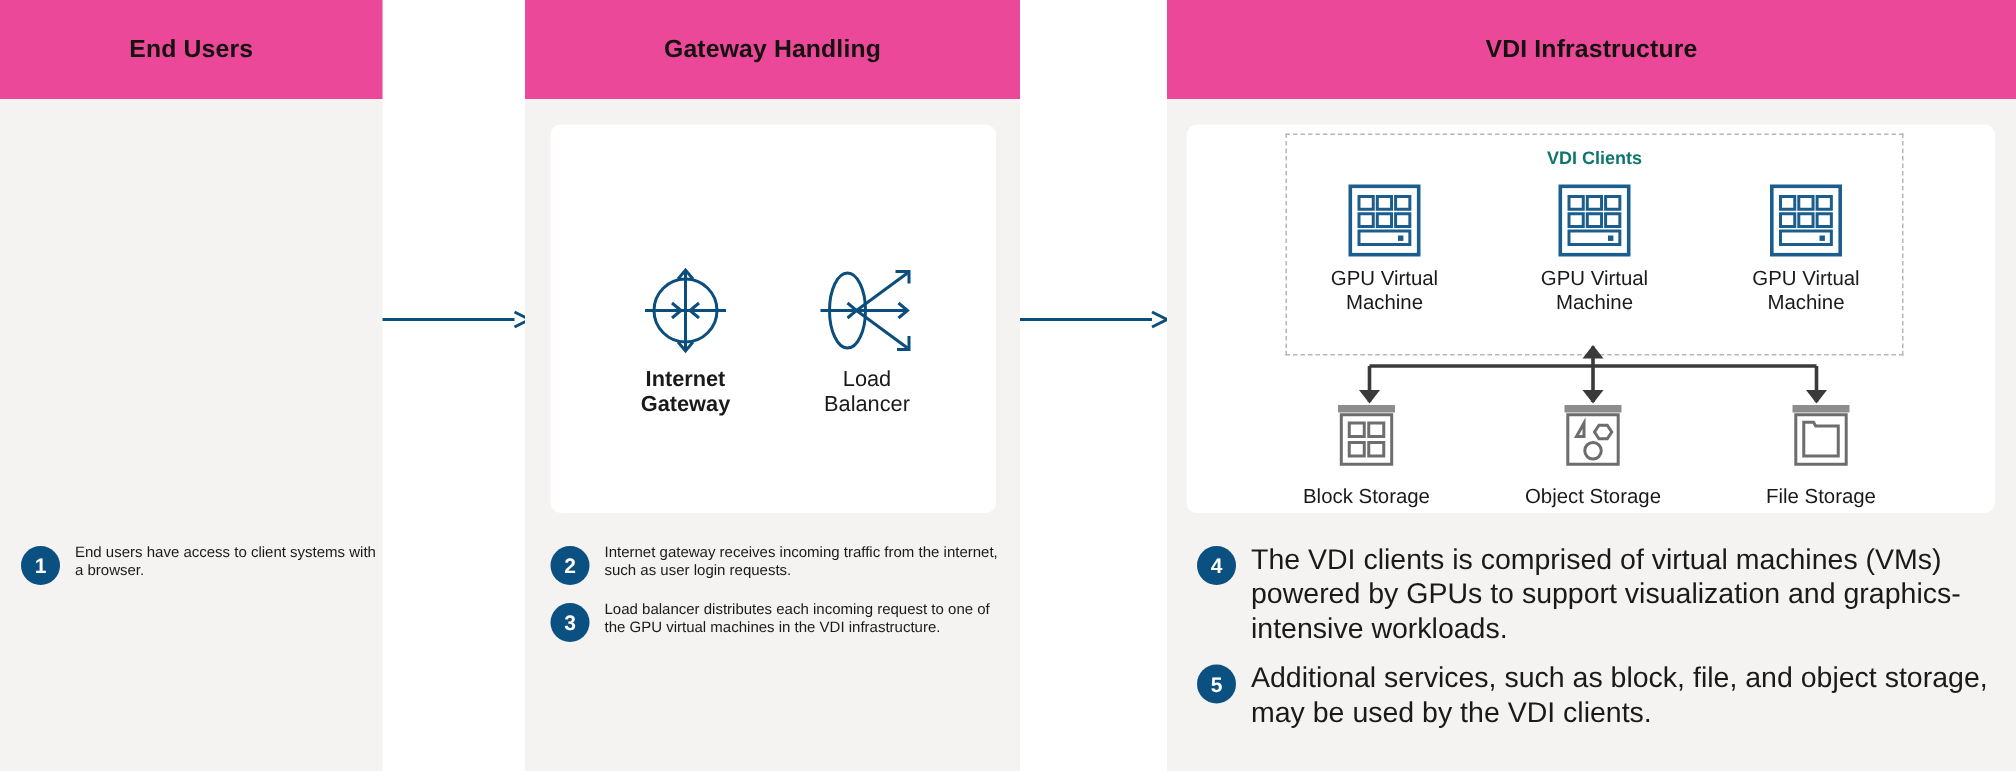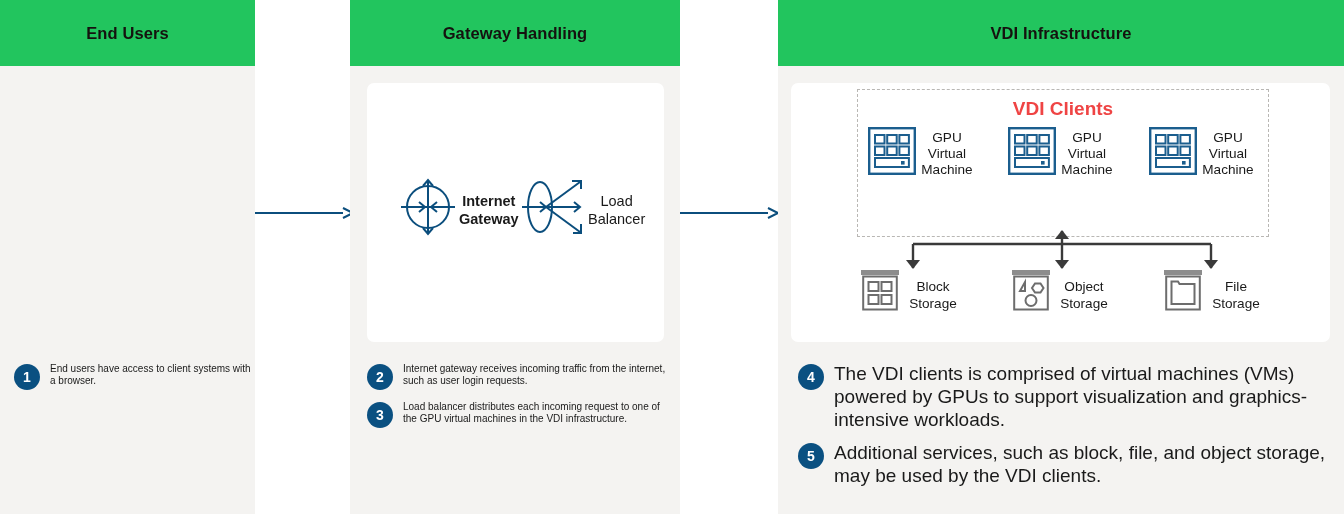--- a/index.html
+++ b/index.html
@@ -13,58 +13,58 @@
   .stage{position:absolute;inset:0;}
 
   
   .col{position:absolute;top:0;bottom:0;background:#f4f3f1;}
   .col.c1{left:0;width:255px;}
   .col.c2{left:350px;width:330px;}
   .col.c3{left:778px;width:566px;}
 
   .colhead{
     position:absolute;left:0;right:0;top:0;height:66px;
-    background:#22c55e;
+    background:#ec4899;
     display:flex;align-items:center;justify-content:center;
   }
   .colhead span{
     font-size:16.5px;font-weight:bold;color:#15120f;letter-spacing:.1px;
   }
 
   
   .card{
     position:absolute;background:#ffffff;border-radius:7px;
   }
   .card.k1{left:14px;top:83px;width:227px;height:259px;}
   .card.k2{left:367px;top:83px;width:297px;height:259px;}
   .card.k3{left:791px;top:83px;width:539px;height:259px;}
 
   
-  .node{position:absolute;display:flex;flex-direction:row;align-items:center;}
+  .node{position:absolute;display:flex;flex-direction:column;align-items:center;}
   .node .nlabel{
     margin-top:7px;font-size:14.5px;color:#1a1a1a;line-height:1.18;
     text-align:center;white-space:pre-line;
   }
   .node.small .nlabel{font-size:13.6px;}
 
   
   .flowarrow{position:absolute;height:12px;}
   .flowarrow .shaft{
     position:absolute;left:0;top:5px;height:2px;background:#0b4e7d;
   }
   .flowarrow .headw{position:absolute;top:0;right:0;width:12px;height:12px;}
 
   
   .vdigroup{
     position:absolute;left:857px;top:89px;width:410px;height:146px;
     border:1.6px dashed #b9b7b4;background:transparent;
   }
   .vdigroup .gtitle{
     position:absolute;left:0;right:0;top:8px;text-align:center;
-    font-size:19px;font-weight:bold;color:#ef4444;
+    font-size:12px;font-weight:bold;color:#0f766e;
   }
 
   
   .connect{position:absolute;left:857px;top:228px;width:410px;height:42px;}
 
   
   .callouts{position:absolute;}
   .callouts.s1{left:14px;top:363px;width:240px;}
   .callouts.s2{left:367px;top:363px;width:305px;}
   .callouts.s3{left:798px;top:363px;width:530px;}

